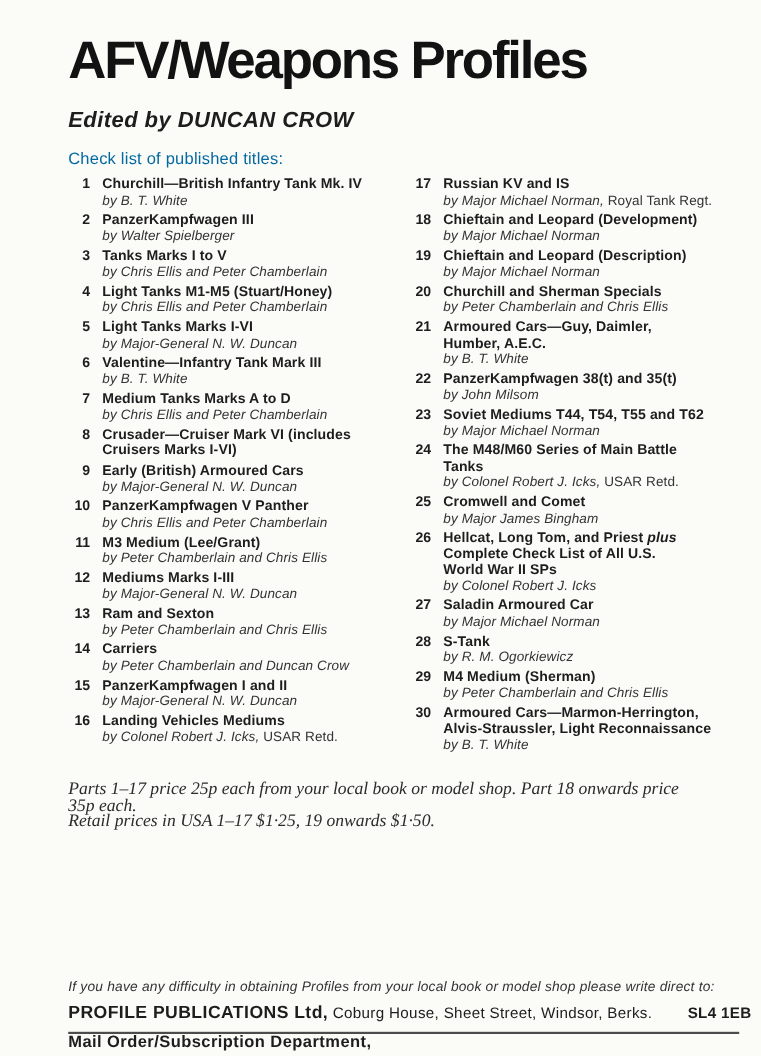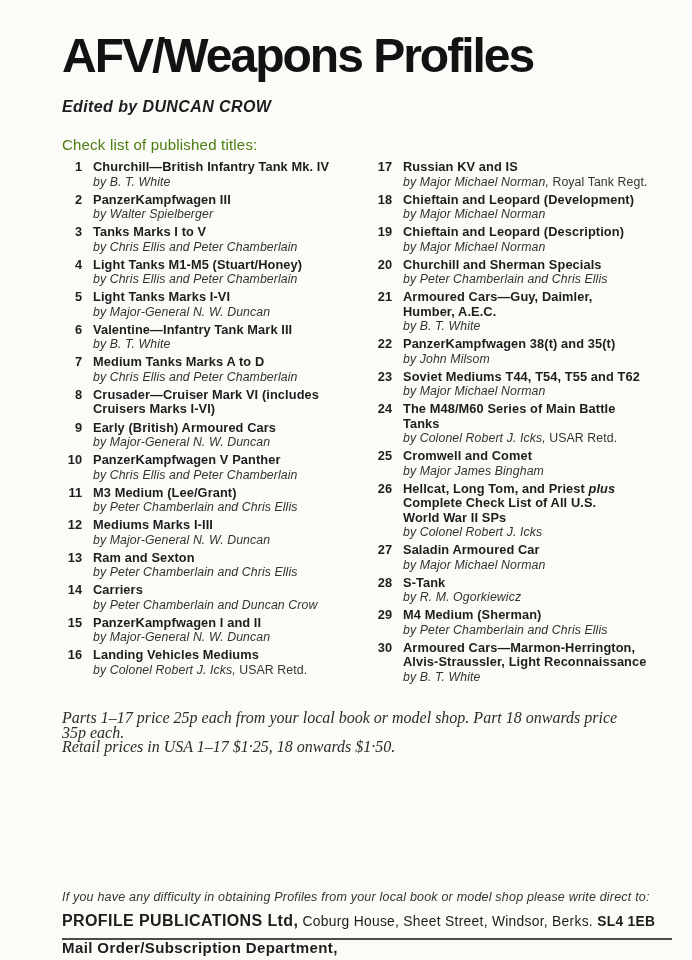--- a/index.html
+++ b/index.html
@@ -10,25 +10,25 @@
     overflow:hidden;
   }
   .abs{position:absolute;left:62px;}
   #page-title{
     top:32px;
     font-size:48px;font-weight:bold;letter-spacing:-2px;line-height:1;
     color:#121212;
   }
   #edited-by{
     top:98px;
-    font-size:16px;font-weight:bold;font-style:italic;letter-spacing:.4px;
+    font-size:20px;font-weight:bold;font-style:italic;letter-spacing:.4px;
   }
   #checklist-heading{
     top:136px;
-    font-size:15px;letter-spacing:.2px;color:#4d7c0f;
+    font-size:15px;letter-spacing:.2px;color:#0369a1;
   }
   #cols{
     top:160px;
     width:604px;display:flex;gap:10px;
   }
   .col{width:300px;flex:none;}
   .item{display:flex;margin-bottom:4px;}
   .num{
     flex:none;width:20px;margin-right:11px;
     text-align:right;font-weight:bold;font-size:12.8px;line-height:14.5px;
@@ -54,21 +54,21 @@
     font-style:italic;font-size:12.5px;letter-spacing:.2px;color:#333;
   }
   #dept-line{
     top:939px;
     font-weight:bold;font-size:15px;letter-spacing:.4px;
   }
   #publisher-line{
     top:912px;white-space:nowrap;font-size:13.8px;letter-spacing:.3px;
   }
   #publisher-name{font-weight:bold;font-size:16px;letter-spacing:.4px;}
-  #postcode{font-weight:bold;}
+  #postcode{font-weight:bold;margin-left:28px;}
   #bottom-rule{
     top:938px;width:610px;height:2px;background:#4c4c4c;
   }
 </style>
 </head>
 <body>
 
 <div class="abs" id="page-title">AFV/Weapons Profiles</div>
 
 <div class="abs" id="edited-by">Edited by DUNCAN CROW</div>
@@ -320,21 +320,21 @@
       <div class="t"><span class="seg1">Armoured Cars—Marmon-Herrington,
 Alvis-Straussler, Light Reconnaissance</span><span class="em"></span><span class="seg2"></span></div>
       <div class="a"><span class="auth">by B. T. White</span><span class="suffix"></span></div>
     </div>
   </div>
 </div>
 </div>
 
 <div class="abs" id="pricing-note">
   <div>Parts 1–17 price 25p each from your local book or model shop. Part 18 onwards price 35p each.</div>
-  <div>Retail prices in USA 1–17 $1·25, 18 onwards $1·50.</div>
+  <div>Retail prices in USA 1–17 $1·25, 19 onwards $1·50.</div>
 </div>
 
 <div class="abs" id="difficulty-note">If you have any difficulty in obtaining Profiles from your local book or model shop please write direct to:</div>
 
 <div class="abs" id="dept-line">Mail Order/Subscription Department,</div>
 
 <div class="abs" id="publisher-line">
   <span id="publisher-name">PROFILE PUBLICATIONS Ltd,</span>
   <span id="publisher-address">Coburg House, Sheet Street, Windsor, Berks.</span>
   <span id="postcode">SL4 1EB</span>

